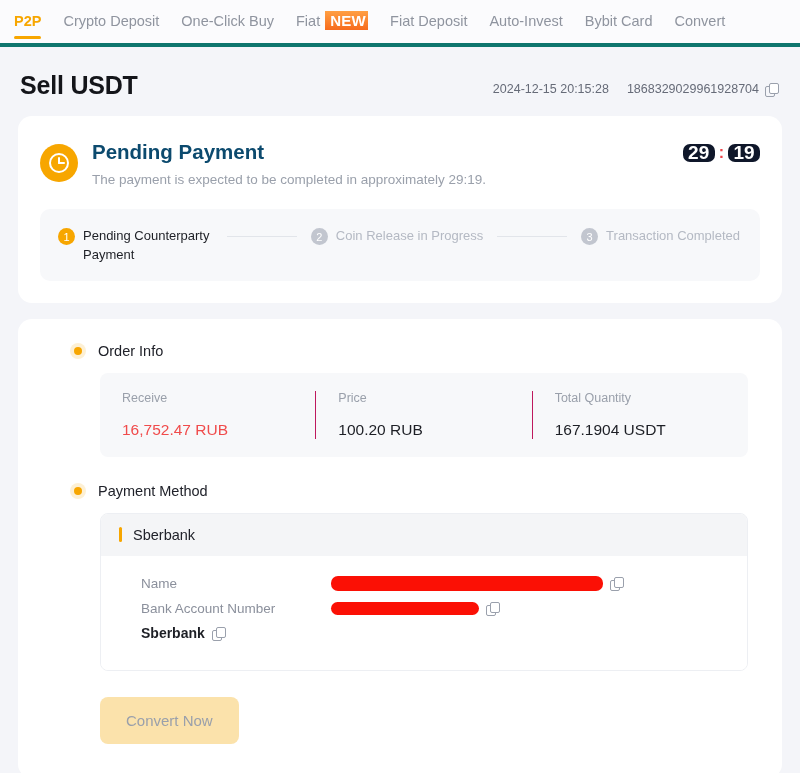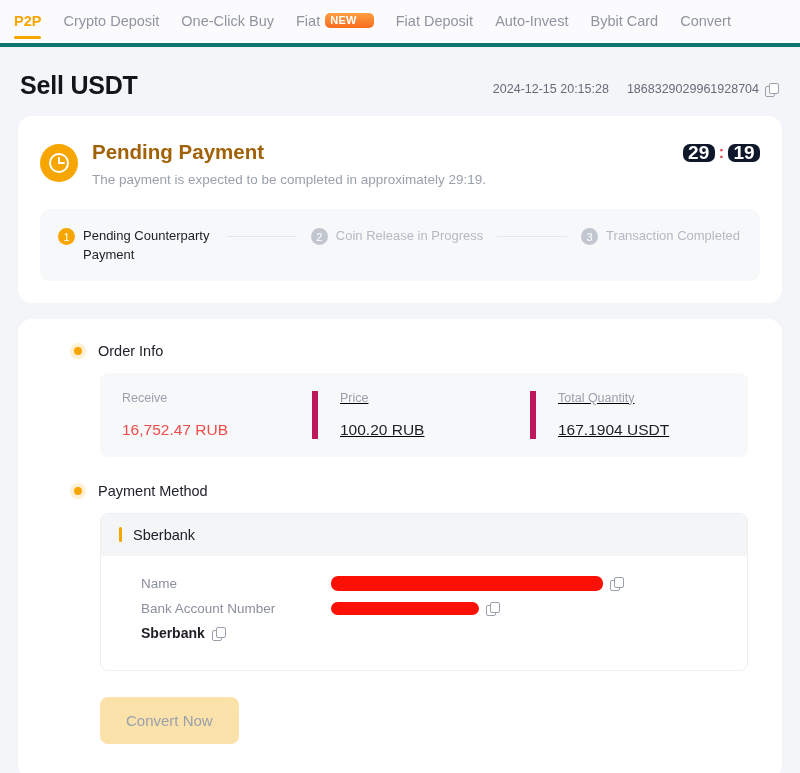--- a/index.html
+++ b/index.html
@@ -37,24 +37,24 @@
   .nav-tab.active::after {
     content: "";
     position: absolute;
     left: 0; right: 0; bottom: 6px;
     height: 3px; border-radius: 2px;
     background: #f7a600;
   }
   .new-badge {
     background: linear-gradient(180deg, #ff9f43 0%, #f76b1c 100%);
     color: #fff;
-    font-size: 11px;
+    font-size: 15px;
     font-weight: bold;
-    padding: 2px 17px 2px 5px;
-    border-radius: 5px;
+    padding: 2px 2px 2px 5px;
+    border-radius: 0;
     line-height: 1;
     letter-spacing: .3px;
     position: relative;
     top: -1px;
   }
 
   
   .page-head {
     display: flex;
     align-items: flex-end;
@@ -83,21 +83,21 @@
   .status-top { display: flex; align-items: flex-start; }
   .clock {
     width: 38px; height: 38px; border-radius: 50%;
     background: #f7a600; flex: none; margin-right: 14px; margin-top: 4px;
     position: relative;
   }
   .clock .ring { position: absolute; left: 9px; top: 9px; width: 20px; height: 20px; border: 2.2px solid #fff; border-radius: 50%; }
   .clock .hh { position: absolute; left: 18.2px; top: 13px; width: 2.2px; height: 7px; background: #fff; border-radius: 1px; }
   .clock .mh { position: absolute; left: 18.2px; top: 18px; width: 7px; height: 2.2px; background: #fff; border-radius: 1px; }
   .status-text { flex: 1; }
-  .status-title { font-size: 20.5px; font-weight: bold; color: #a16207; margin-bottom: 8px; }
+  .status-title { font-size: 20.5px; font-weight: bold; color: #0c4a6e; margin-bottom: 8px; }
   .status-sub { font-size: 13.5px; color: #9aa0ab; }
   .countdown { display: flex; align-items: center; gap: 4px; padding-top: 4px; }
   .cd-box {
     background: #0f172a; color: #fff;
     font-size: 19px; font-weight: bold;
     width: 32px; height: 18px; border-radius: 7px;
     display: flex; align-items: center; justify-content: center; text-align: right;
   }
   .cd-colon { color: #ef454a; font-weight: bold; font-size: 16px; }
 
@@ -132,21 +132,21 @@
   .sect-title { font-size: 14.5px; color: #20222a; }
 
   .info-box {
     margin: 0 12px 0 60px;
     background: #f7f8fa;
     border-radius: 8px;
     display: flex;
     padding: 18px 0;
   }
   .info-cell { flex: 1; padding: 0 22px; position: relative; }
-  .info-cell + .info-cell { border-left: 6px solid #be185d; text-decoration: underline; }
+  .info-cell + .info-cell { border-left: 1px solid #be185d; }
   .info-label { font-size: 12.5px; color: #9aa0ab; margin-bottom: 16px; }
   .info-value { font-size: 15.5px; color: #1d1f25; }
   .info-value.accent { color: #f04b4b; }
 
   .pm-box {
     margin: 0 12px 0 60px;
     border: 1px solid #edeff3;
     border-radius: 8px;
     overflow: hidden;
   }

